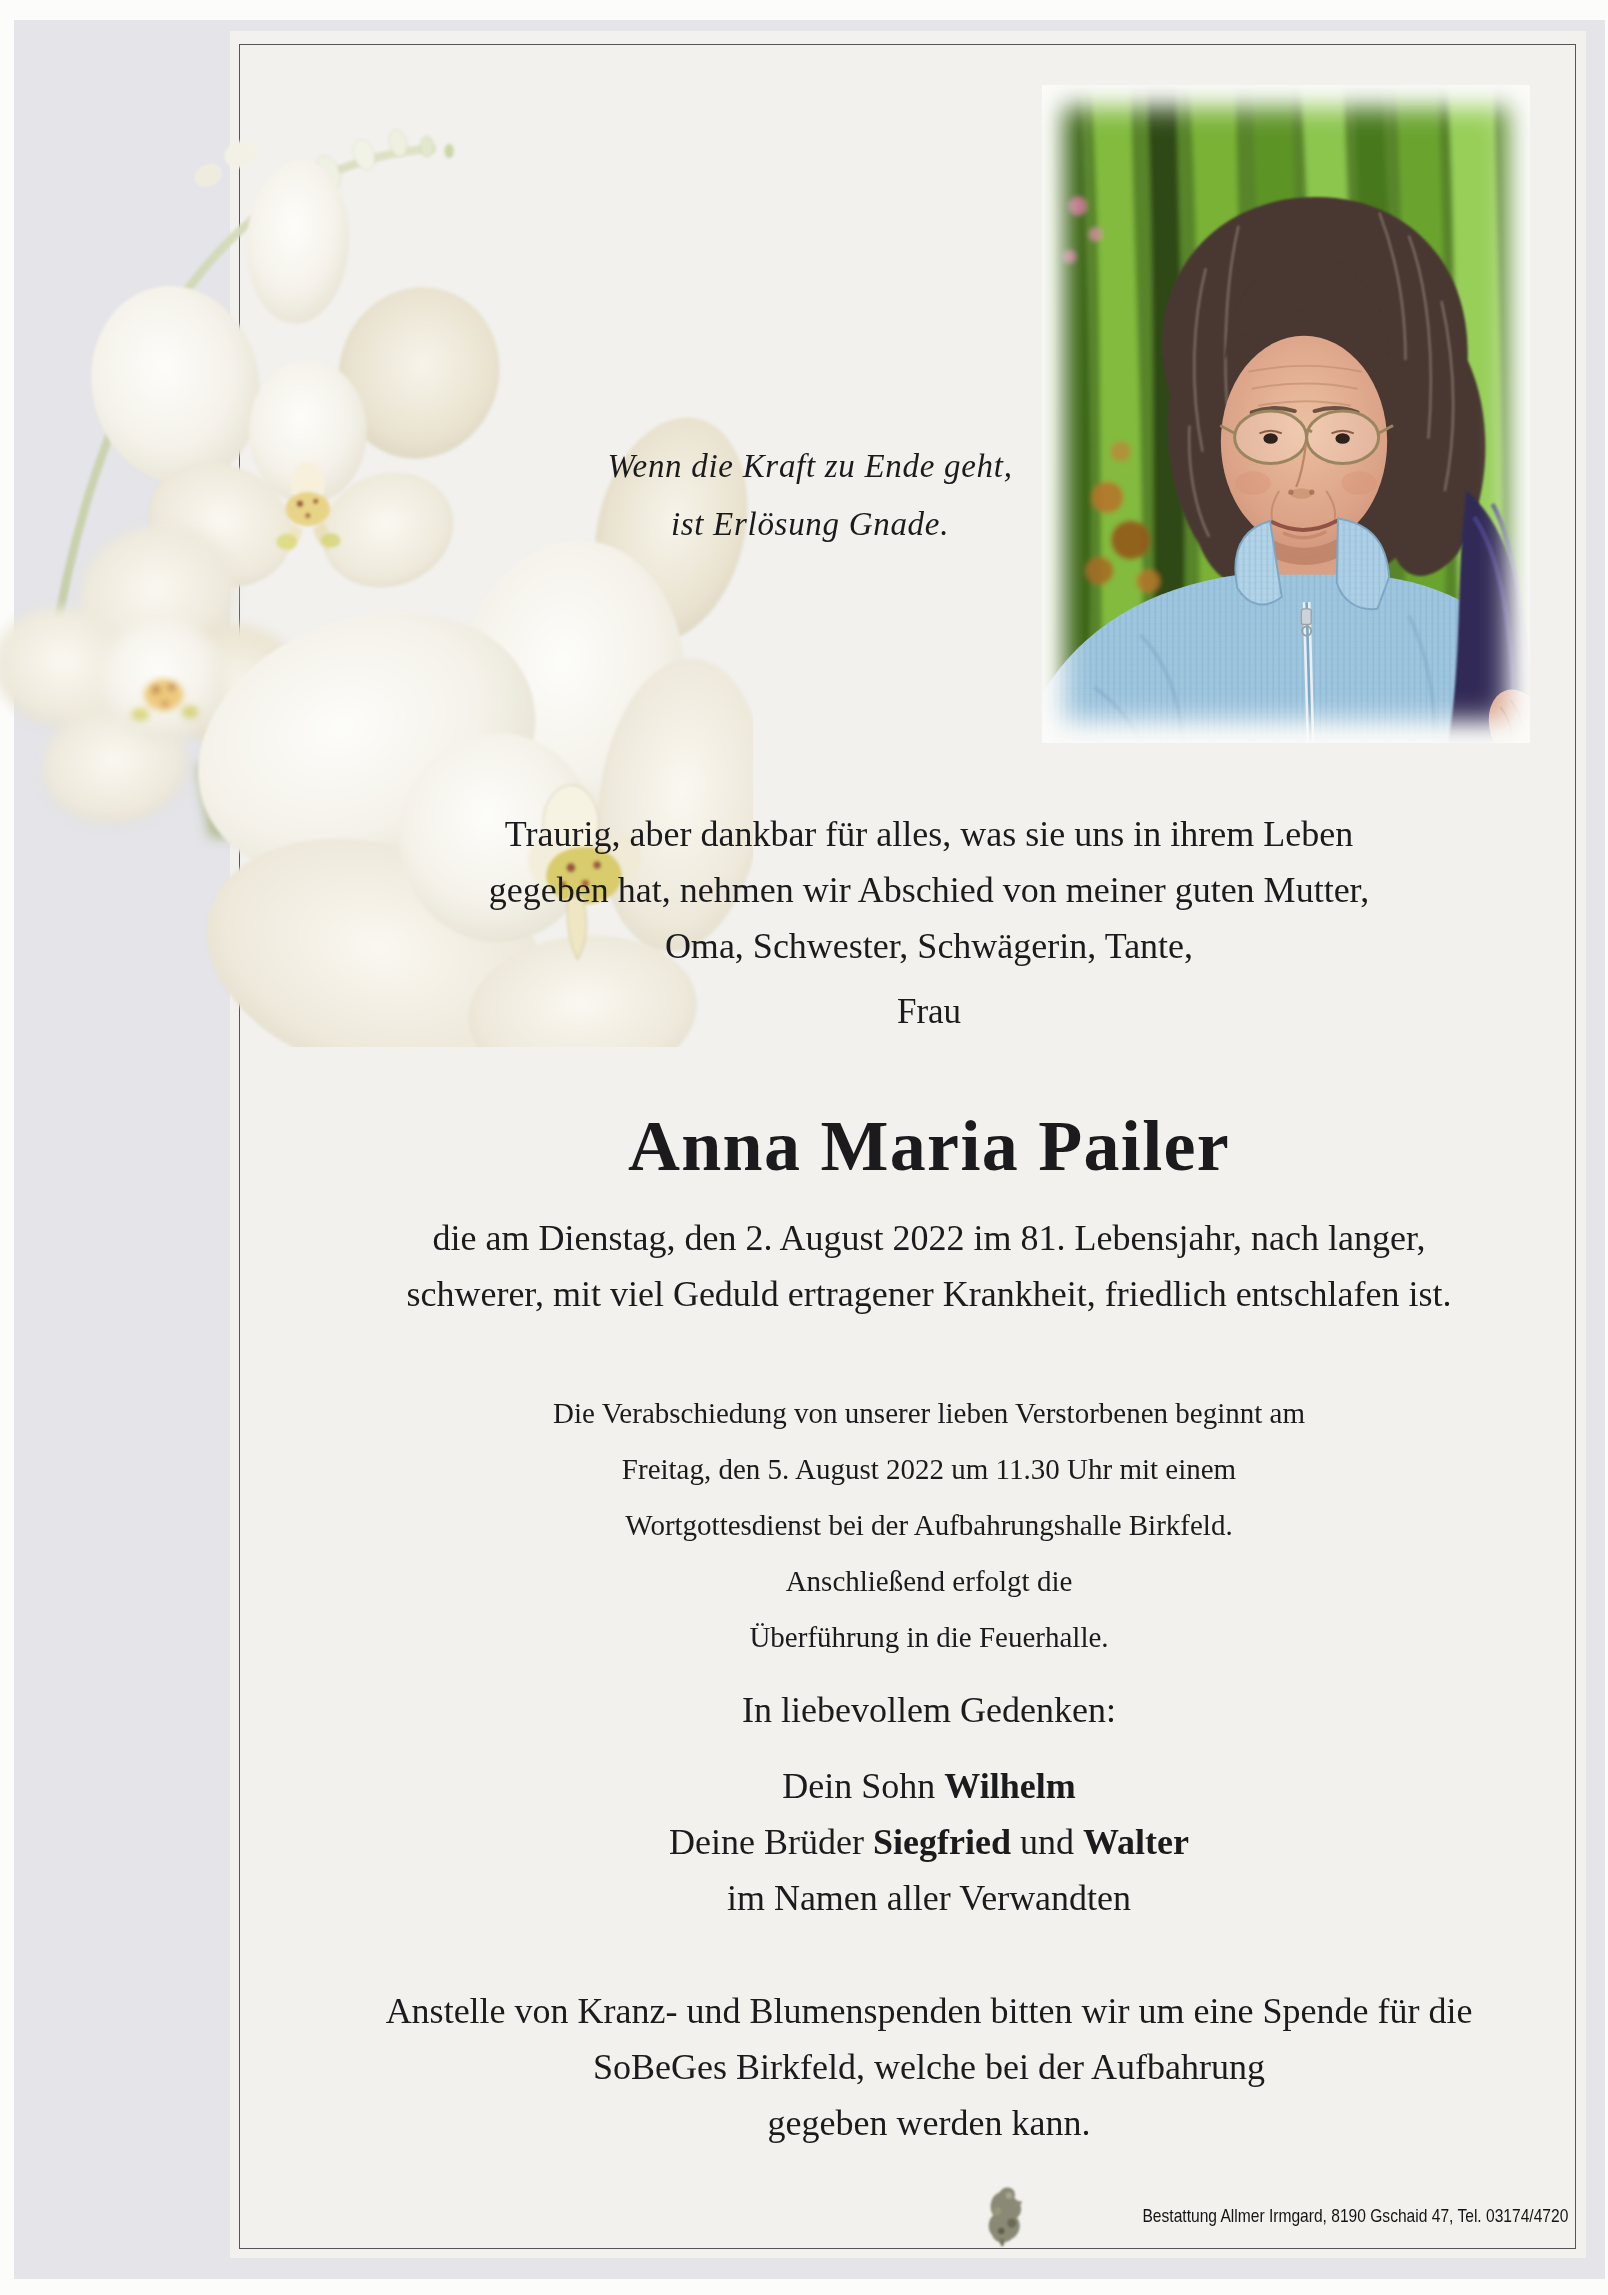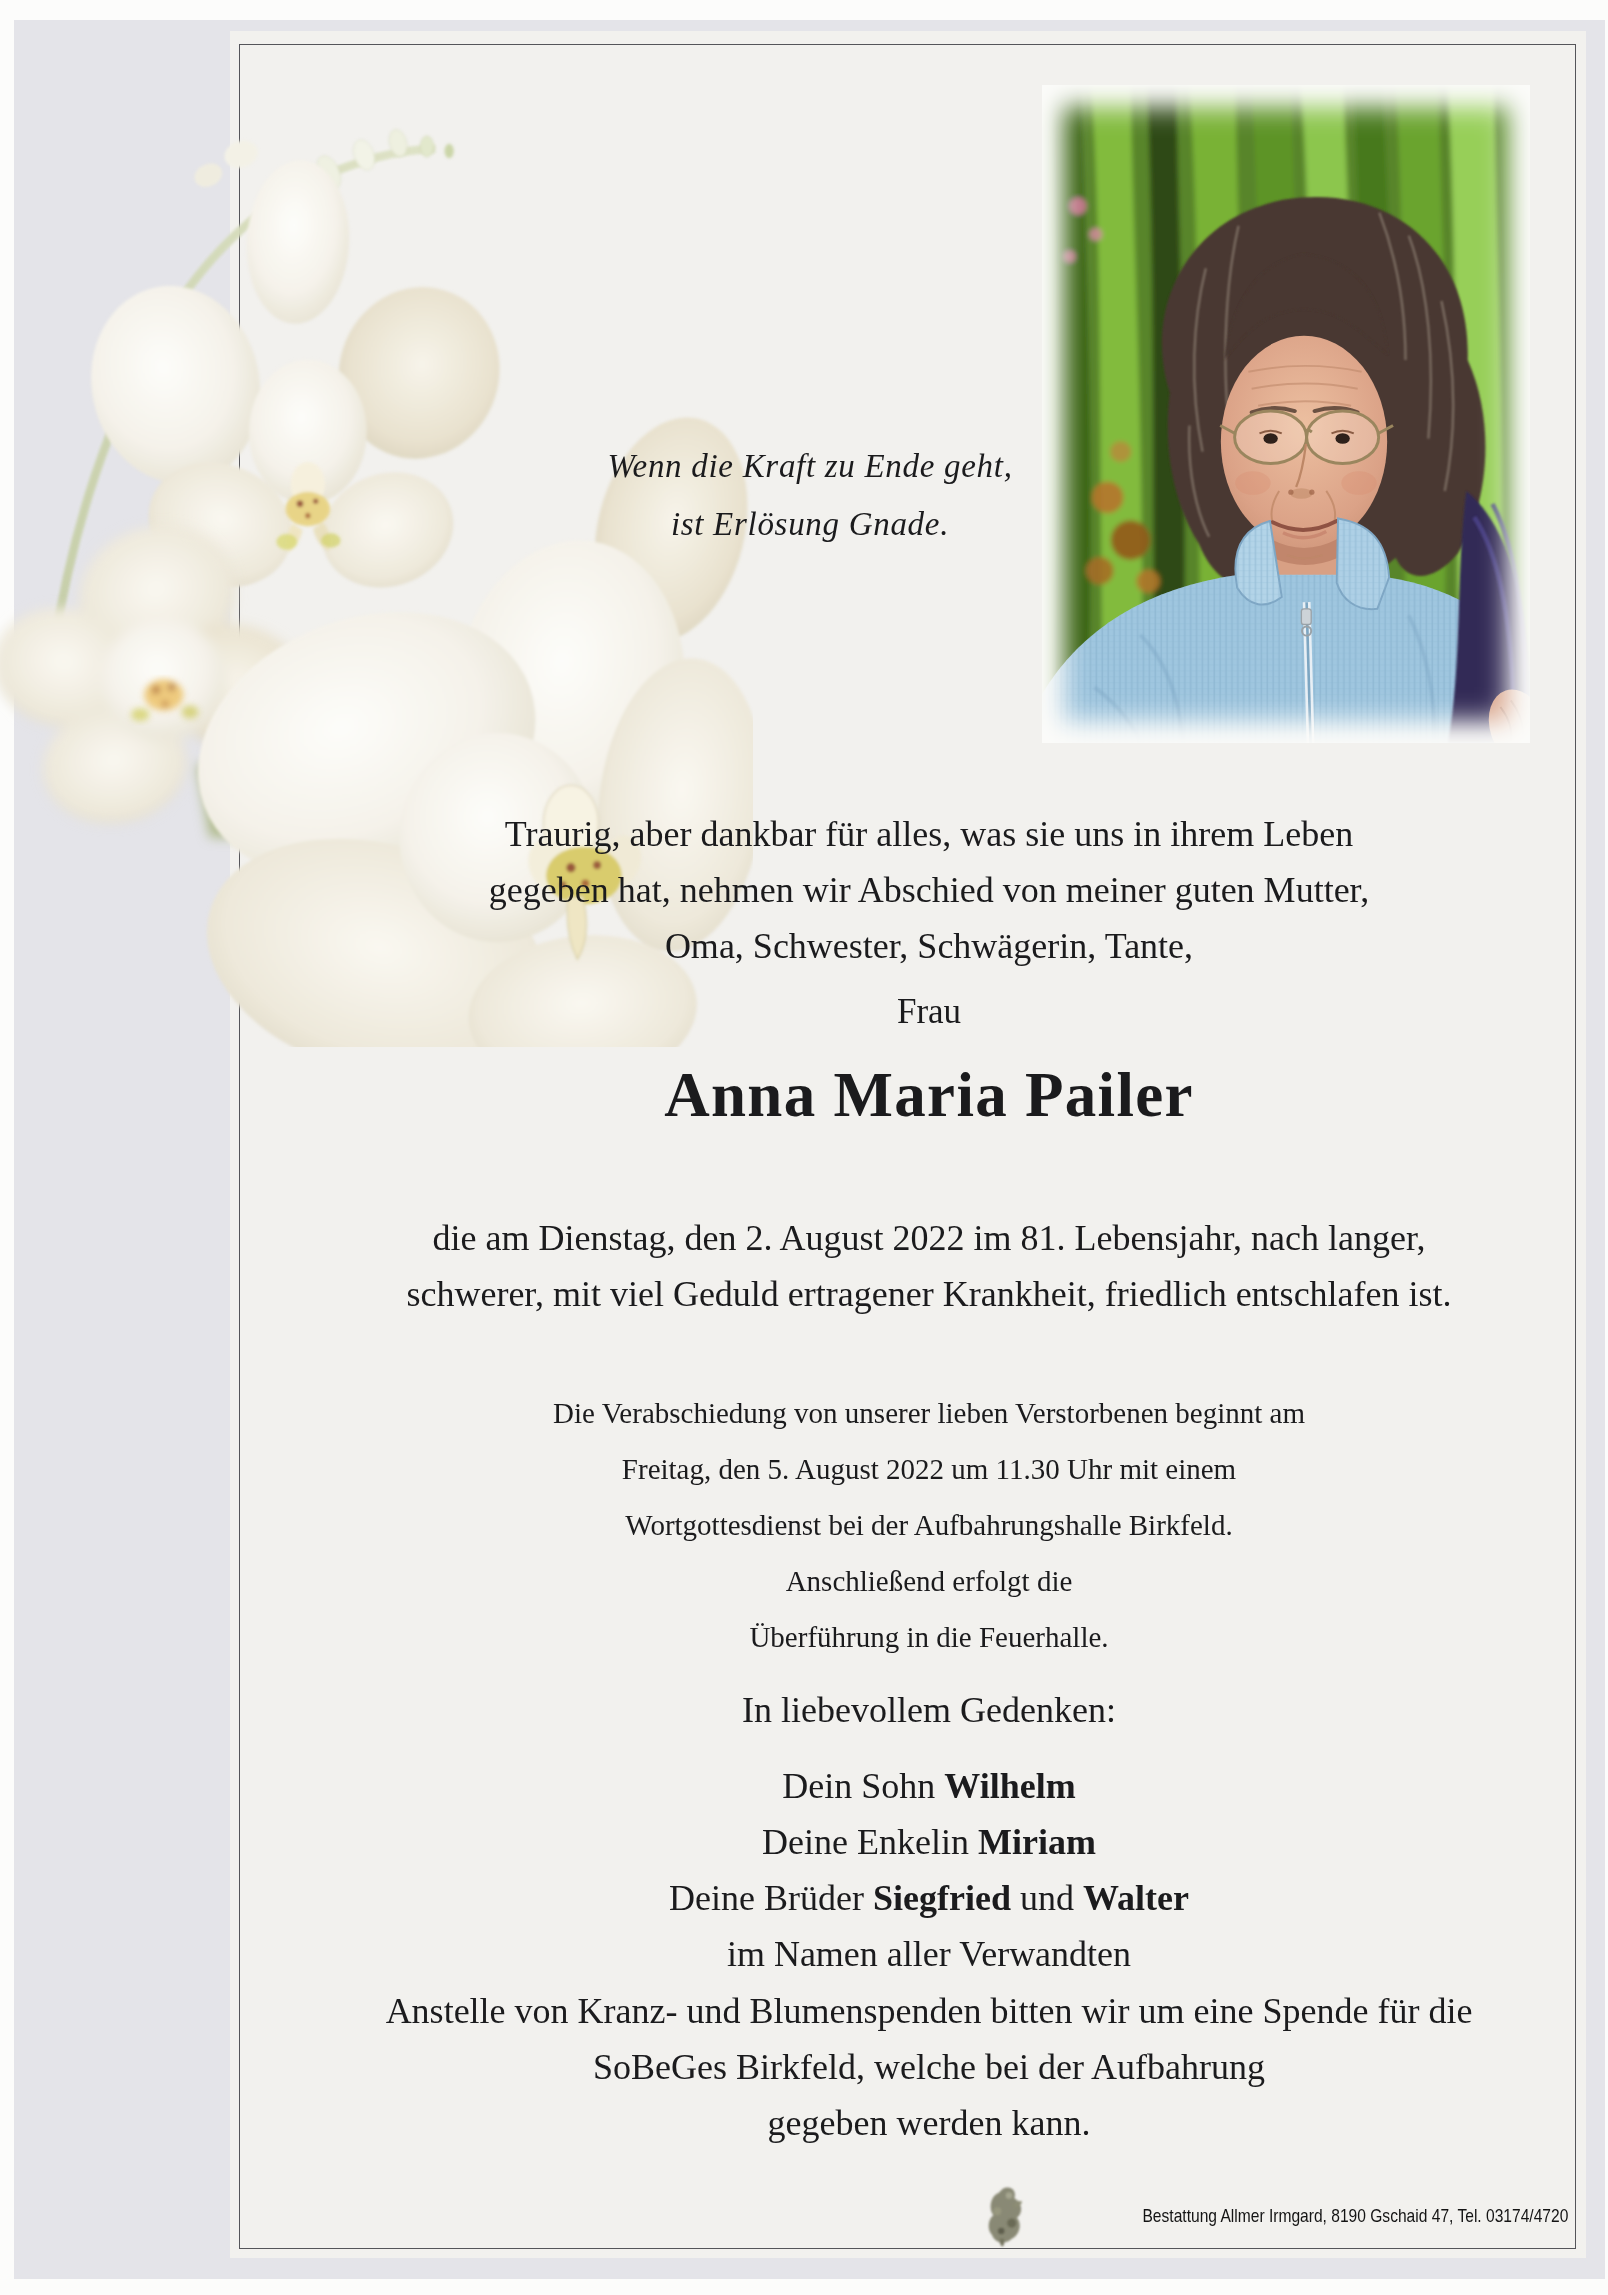--- a/index.html
+++ b/index.html
@@ -16,21 +16,21 @@
   .orchid{position:absolute;left:0;top:26px;width:753px;height:1021px;z-index:4;}
   .photo{position:absolute;left:1042px;top:85px;width:488px;height:658px;z-index:4;overflow:hidden;}
   .photo::after{content:'';position:absolute;inset:0;box-shadow:inset 0 0 30px 19.6px #fbfbf9;pointer-events:none;}
   
   .txt{position:absolute;z-index:6;text-align:center;}
   .quote{left:810px;top:437px;transform:translateX(-50%);
          font-style:italic;font-size:33px;line-height:58px;letter-spacing:0.7px;white-space:nowrap;}
   .colblock{left:281px;width:1296px;}
   .intro{top:806px;font-size:36px;line-height:56px;}
   .salutation{top:992px;font-size:35px;line-height:39px;}
-  .deceased{top:1039px;font-size:63px;line-height:113px;font-weight:bold;letter-spacing:1.3px;font-family:Liberation Serif, serif;}
+  .deceased{top:1090px;font-size:72px;line-height:113px;font-weight:bold;letter-spacing:1.3px;font-family:Liberation Serif, serif;}
   .death{top:1210px;font-size:36px;line-height:56px;}
   .funeral{top:1385px;font-size:29px;line-height:56px;}
   .gedenken{top:1682px;font-size:36px;line-height:56px;}
   .mourners{top:1738px;font-size:36px;line-height:56px;margin-top:20px;}
   .mourners .b{font-weight:bold;}
   .donation{top:1983px;font-size:36px;line-height:56px;}
   .line{white-space:nowrap;}
   
   .footer{position:absolute;right:41px;top:2184px;height:64px;display:flex;align-items:center;gap:24px;z-index:6;}
   .footer-logo{width:41px;height:63px;}
@@ -320,21 +320,20 @@
     <div class="line">Freitag, den 5. August 2022 um 11.30 Uhr mit einem</div>
     <div class="line">Wortgottesdienst bei der Aufbahrungshalle Birkfeld.</div>
     <div class="line">Anschließend erfolgt die</div>
     <div class="line">Überführung in die Feuerhalle.</div>
   </div>
 
 <div class="txt colblock gedenken">In liebevollem Gedenken:</div>
 
 <div class="txt colblock mourners">
     <div class="line"><span>Dein Sohn </span><span class="b">Wilhelm</span></div>
-    <div class="line"><span>Deine Enkelin </span><span class="b">Miriam</span></div>
     <div class="line"><span>Deine Brüder </span><span class="b">Siegfried</span><span> und </span><span class="b">Walter</span></div>
     <div class="line"><span>im Namen aller Verwandten</span></div>
   </div>
 
 <div class="txt colblock donation">
     <div class="line">Anstelle von Kranz- und Blumenspenden bitten wir um eine Spende für die</div>
     <div class="line">SoBeGes Birkfeld, welche bei der Aufbahrung</div>
     <div class="line">gegeben werden kann.</div>
   </div>
 

